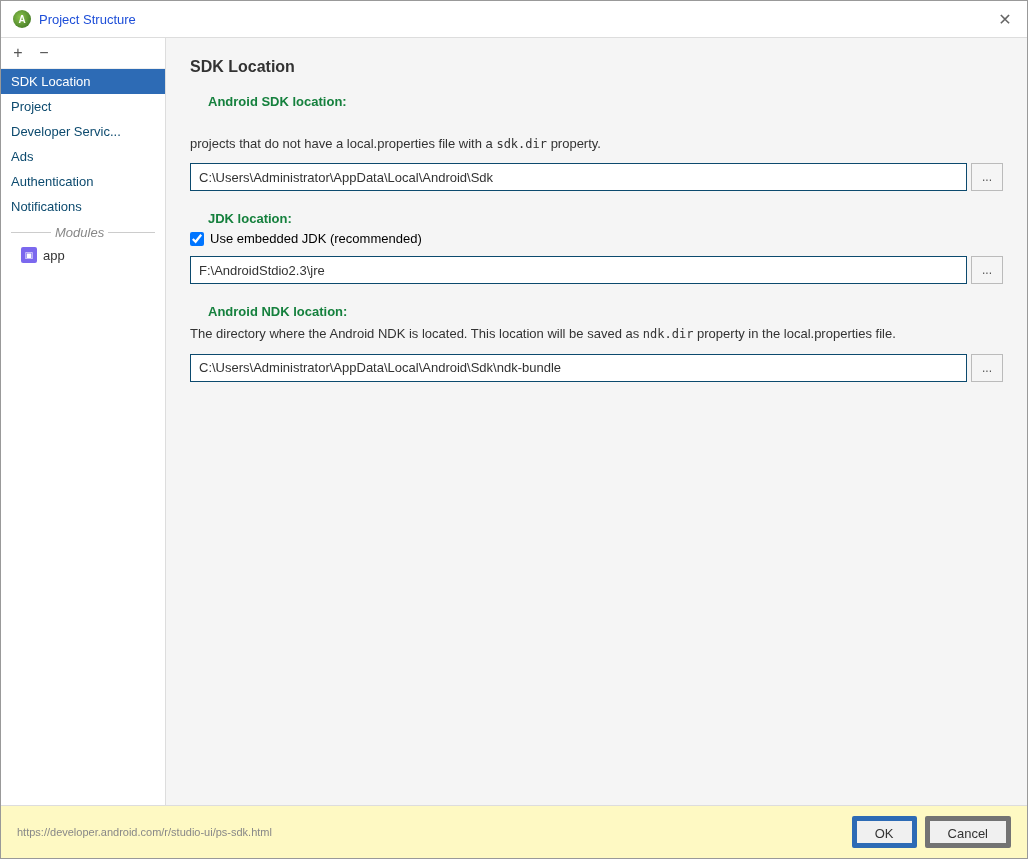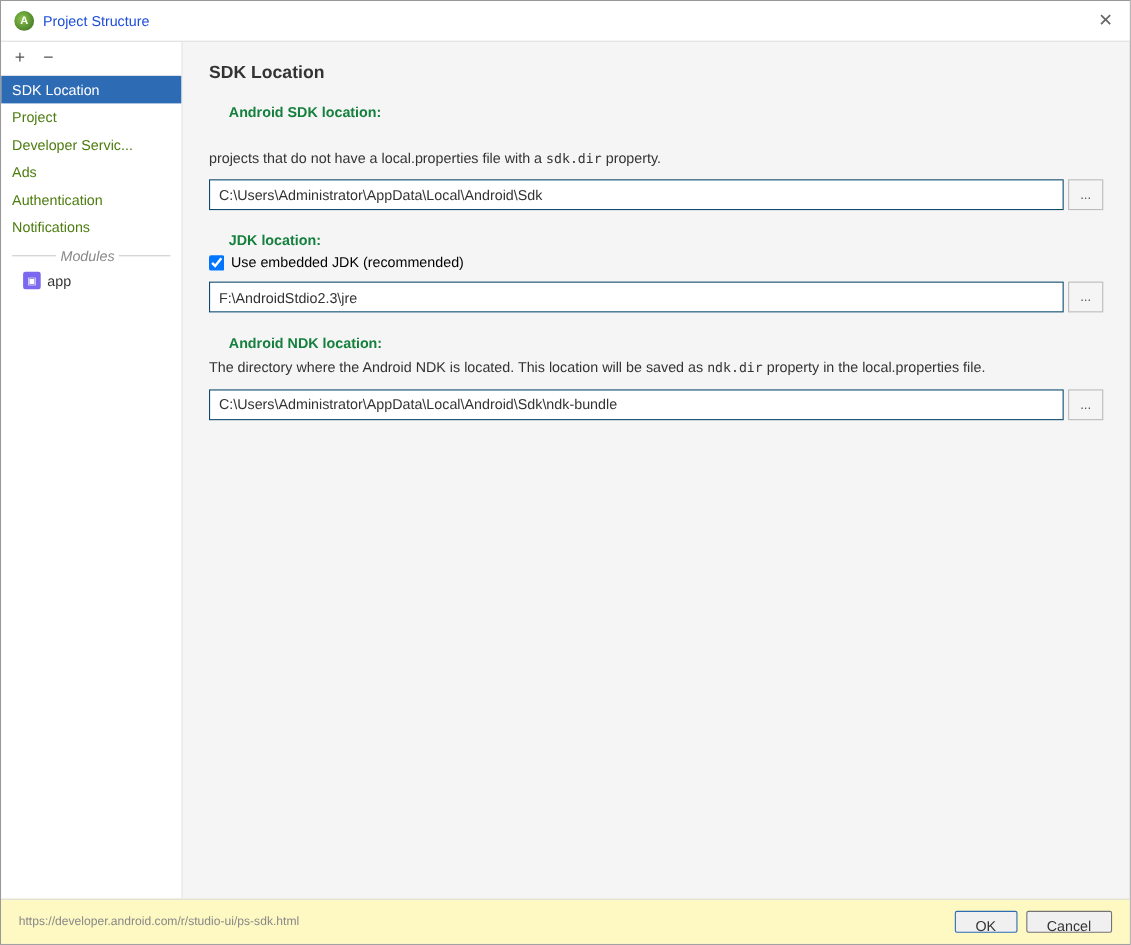--- a/index.html
+++ b/index.html
@@ -109,21 +109,21 @@
       align-items: center;
       justify-content: center;
       font-size: 16px;
       color: #555;
       border-radius: 2px;
     }
 
     .sidebar-item {
       padding: 5px 10px;
       cursor: pointer;
-      color: #4d7c0f;
+      color: #0c4a6e;
       white-space: nowrap;
       overflow: hidden;
       text-overflow: ellipsis;
     }
 
     .sidebar-item.selected {
       background: #2d6bb5;
       color: #fff;
     }
 
@@ -263,22 +263,22 @@
       flex: 1;
       font-size: 11px;
       color: #888;
       overflow: hidden;
       text-overflow: ellipsis;
       white-space: nowrap;
     }
 
     .footer-btn {
       padding: 5px 18px;
-      height: 20px;
-      border: 1px solid #737373;
+      height: 32px;
+      border: 5px solid #737373;
       background: #f0f0f0;
       cursor: pointer;
       font-size: 13px;
       color: #333;
       border-radius: 2px;
     }
 
     .footer-btn.primary {
       border-color: #2d6bb5;
       background: #f0f0f0;

